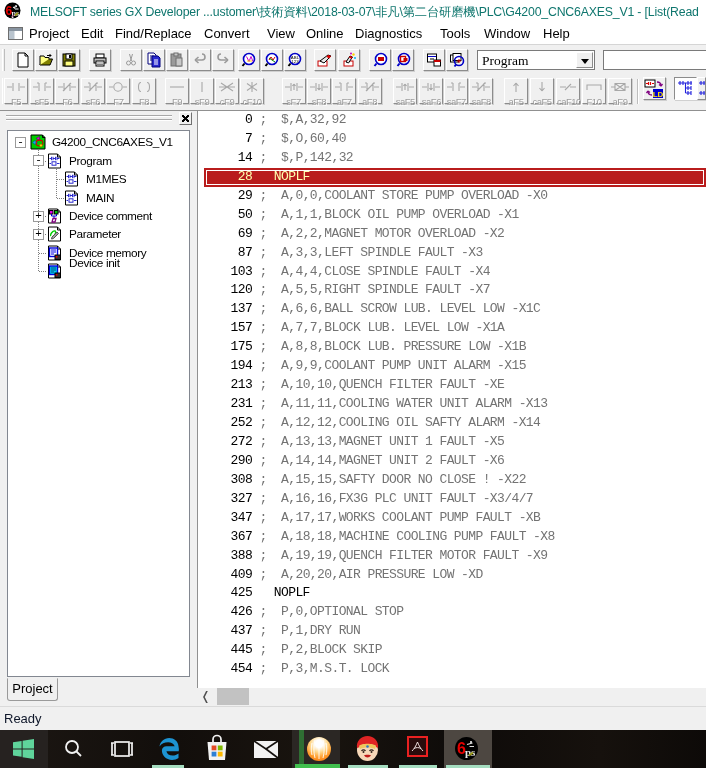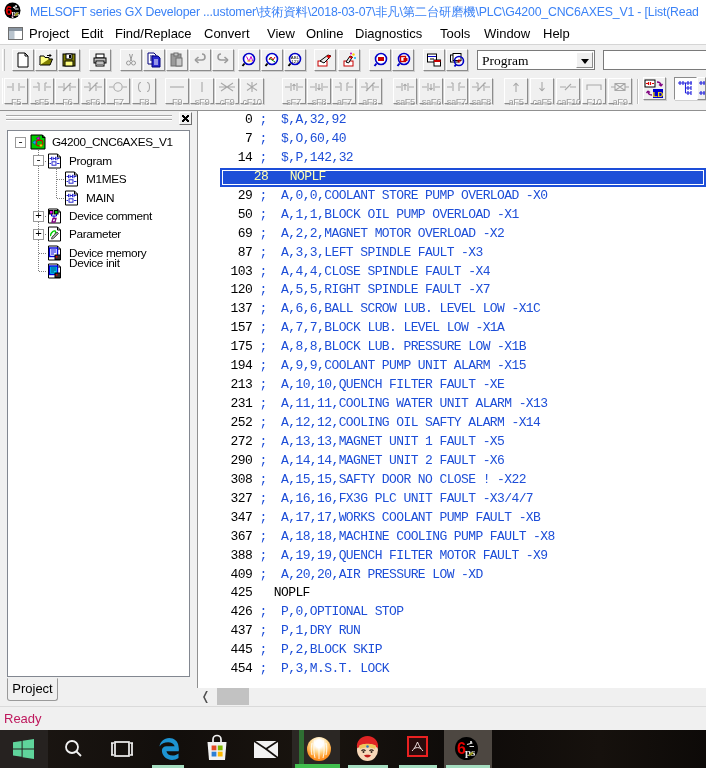--- a/index.html
+++ b/index.html
@@ -1,21 +1,21 @@
 <!DOCTYPE html>
 <html><head><meta charset="utf-8">
 <style>
 * { margin:0; padding:0; box-sizing:border-box; }
 html,body { width:706px; height:768px; overflow:hidden; }
 body { font-family:"Liberation Sans",sans-serif; position:relative; background:#f0f0f0; }
 .abs { position:absolute; }
 
 
 #title { left:0; top:0; width:706px; height:22px; background:#fff; }
-#title .txt { position:absolute; left:30px; top:3.5px; font-size:12.3px; letter-spacing:-0.18px; color:#3b82f6; white-space:nowrap; }
+#title .txt { position:absolute; left:30px; top:3.5px; font-size:12.3px; letter-spacing:-0.18px; color:#0f766e; white-space:nowrap; }
 
 #menu { left:0; top:22px; width:706px; height:22px; background:#fff; }
 .mi { position:absolute; top:4px; font-size:13px; color:#000; }
 #menusep { left:0; top:44px; width:706px; height:1px; background:#d5d5d5; }
 
 
 #tbar { left:0; top:45px; width:706px; height:65px; background:#f0f0f0; }
 .tb1 { position:absolute; top:4px; width:22px; height:22px; background:#f0f0f0;
        border:1px solid; border-color:#fff #8c8c8c #8c8c8c #fff; box-shadow:1px 1px 0 #d0d0d0;
        display:flex; align-items:center; justify-content:center; }
@@ -46,31 +46,31 @@
 .hdot { position:absolute; height:1px; background-image:repeating-linear-gradient(90deg,#7f7f7f 0 1px,transparent 1px 2px); }
 .ebox { position:absolute; width:11px; height:11px; background:#fff; border:1px solid #9a9a9a; font-size:11px; line-height:8px; text-align:center; color:#000; font-family:"Liberation Mono",monospace; }
 .ticon { position:absolute; }
 .tlabel { position:absolute; font-size:11.8px; letter-spacing:-0.35px; color:#000; white-space:nowrap; padding:2px 3px 2px 3px; }
 #ptab { position:absolute; left:7px; top:567px; width:51px; height:23px; background:#f0f0f0; border:1px solid #9a9a9a; border-top:1px solid #f0f0f0; border-radius:0 0 3px 3px; font-size:13px; text-align:center; padding-top:2px; }
 
 
 #list { left:197px; top:111px; width:509px; height:577px; background:#fff; border-left:1px solid #909090; overflow:hidden; }
 .lr { position:relative; height:18.95px; white-space:pre; font-family:"Liberation Mono",monospace; font-size:13px; letter-spacing:-0.6px; line-height:18.95px; padding-left:11px; }
 .bk { color:#000; }
-.gr { color:#1d4ed8; }
-.lr.sel { background:#1d4ed8; color:#ffffb0; margin-left:22px; padding-left:5px; }
+.gr { color:#737373; }
+.lr.sel { background:#b91c1c; color:#ffffb0; margin-left:6px; padding-left:5px; }
 .lr.sel .focus { position:absolute; left:2px; top:2px; right:2px; bottom:2px; border:1px solid #fff; }
 .seltxt { color:#ffffb0; position:relative; }
 #hscroll { left:197px; top:688px; width:509px; height:17px; background:#f0f0f0; }
 #hs-arrow { position:absolute; left:0px; top:0px; width:17px; height:17px; color:#505050; font-size:12px; text-align:center; line-height:16px; }
 #hs-thumb { position:absolute; left:20px; top:0px; width:32px; height:17px; background:#c2c2c2; }
 
 
 #status { left:0; top:706px; width:706px; height:24px; background:#f0f0f0; border-top:1px solid #dadada; }
-#status .txt { position:absolute; left:4px; top:4px; font-size:13px; color:#be185d; }
+#status .txt { position:absolute; left:4px; top:4px; font-size:13px; color:#0f172a; }
 
 
 #task { left:0; top:730px; width:706px; height:38px; background:linear-gradient(90deg,#1c1713 0%,#120e0b 25%,#19140f 45%,#0e0b09 65%,#16110d 85%,#0d0a08 100%); }
 .tcell { position:absolute; top:0; width:48px; height:38px; }
 .uline { position:absolute; bottom:0; height:3px; background:#a5ddc0; }
 </style></head>
 <body>
 
 <div class="abs" id="title">
   <svg class="abs" style="left:4px;top:2px" width="17" height="17" viewBox="0 0 17 17">

